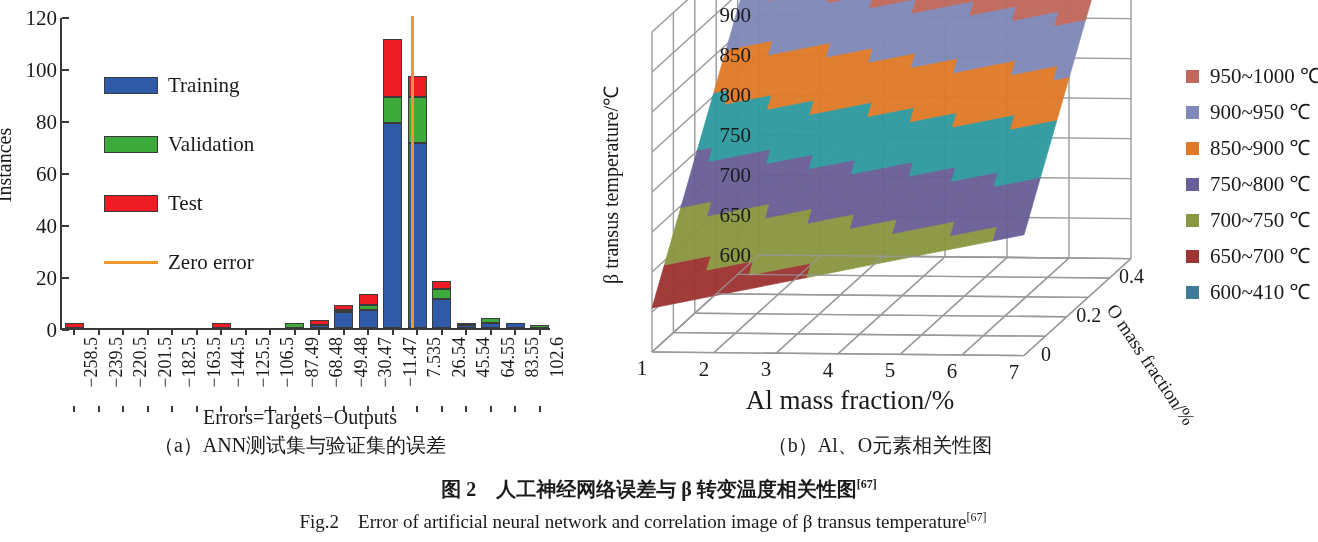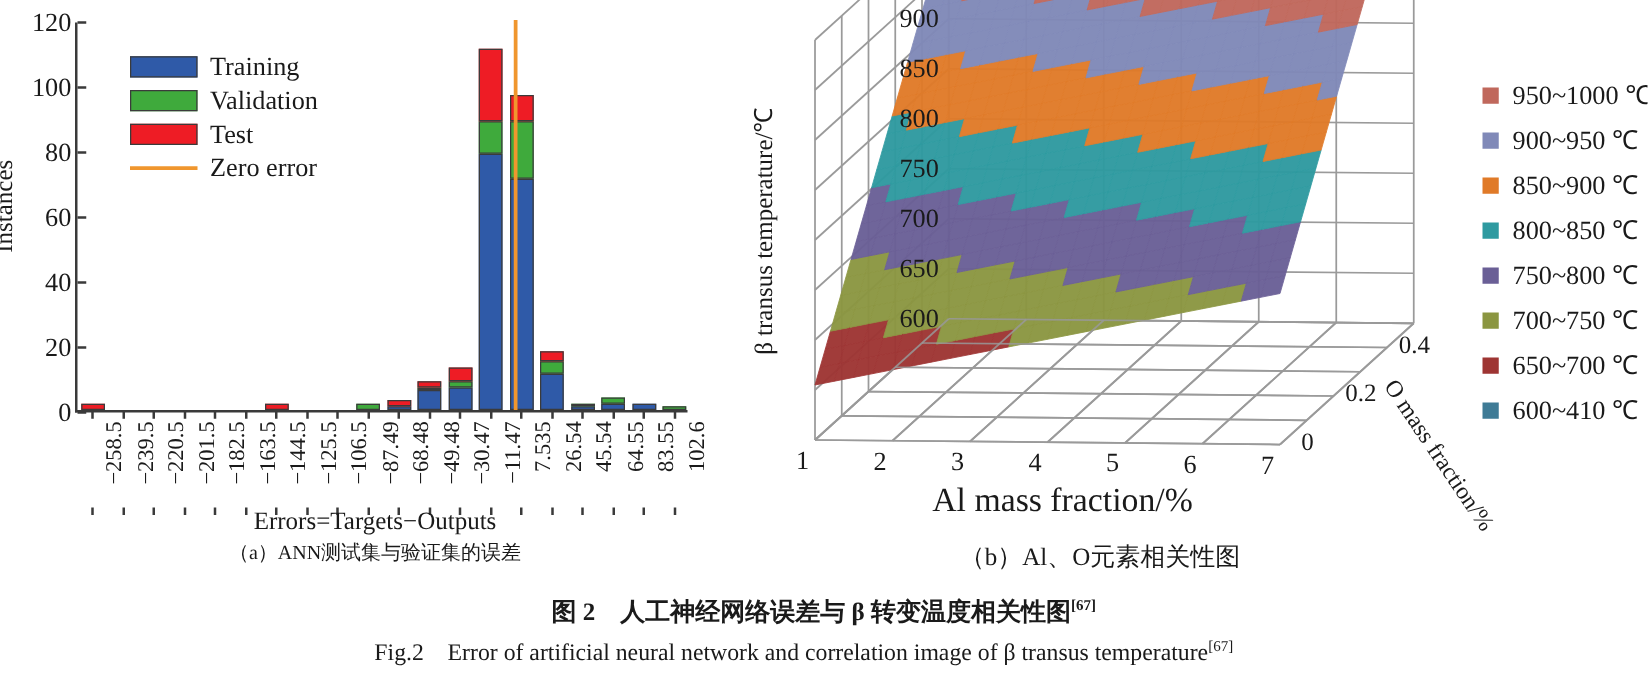--- a/index.html
+++ b/index.html
@@ -17,40 +17,40 @@
              display:flex;align-items:center;justify-content:flex-end;
              white-space:nowrap;}
   .ytick-label{font-size:21px;line-height:1;padding-right:5px;}
   .ytick-mark{position:absolute;left:0;width:7px;height:2px;background:#3a3a3a;
               transform:translateY(-50%);}
 
   #ylabel{position:absolute;left:4px;top:165px;transform:translate(-50%,-50%) rotate(-90deg);
           transform-origin:center center;font-size:20px;white-space:nowrap;}
 
   #legend{position:absolute;left:42px;top:22px;}
-  .lg-row{display:flex;align-items:center;height:27px;}
+  .lg-row{display:flex;align-items:center;height:27px;margin-top:32px;}
   .lg-swatch{width:54px;height:17px;border:1.6px solid #3b3b3b;box-sizing:border-box;}
   .lg-line{width:54px;height:0;border-top:3px solid #f0962e;}
   .lg-text{font-size:21px;margin-left:10px;line-height:1;}
 
   .bar{position:absolute;bottom:0;box-sizing:border-box;}
   .seg{position:absolute;left:0;right:0;box-sizing:border-box;
        border:1.4px solid #3b3b3b;}
   .xtick{position:absolute;top:100%;width:2px;height:7px;background:#3a3a3a;
          transform:translateX(-50%);}
   .xtick-lo{position:absolute;top:100%;width:2px;height:6px;background:#3a3a3a;
             transform:translateX(-50%);}
   .xlab{position:absolute;top:100%;font-size:18px;white-space:nowrap;line-height:1;
         transform-origin:left top;transform:rotate(-90deg) translate(-100%,0);}
   #zeroline{position:absolute;width:3px;background:#f0962e;}
 
   #xaxis-title{position:absolute;left:300px;top:406px;transform:translateX(-50%);
                font-size:20px;white-space:nowrap;}
   #cap-a{position:absolute;left:300px;top:432px;transform:translateX(-50%);
-         font-size:16px;white-space:nowrap;}
+         font-size:20px;white-space:nowrap;}
 
   
   #panel-b{position:absolute;left:600px;top:0;width:600px;height:470px;}
   #surf-svg{position:absolute;left:0;top:0;}
   .ztick-b{position:absolute;font-size:21px;line-height:1;transform:translate(-100%,-50%);
            white-space:nowrap;}
   .xtick-b{position:absolute;font-size:21px;line-height:1;transform:translate(-50%,0);
            white-space:nowrap;}
   .ytick-b{position:absolute;font-size:20px;line-height:1;transform:translate(-50%,-50%);
            white-space:nowrap;}
@@ -891,24 +891,20 @@
     </div>
     <div class="cl-row">
       <div class="cl-sw" style="background: rgb(128, 137, 184);"></div>
       <div class="cl-tx">900~950 ℃</div>
     </div>
     <div class="cl-row">
       <div class="cl-sw" style="background: rgb(224, 122, 40);"></div>
       <div class="cl-tx">850~900 ℃</div>
     </div>
     <div class="cl-row">
-      <div class="cl-sw" style="background: rgb(46, 154, 160);"></div>
-      <div class="cl-tx">800~850 ℃</div>
-    </div>
-    <div class="cl-row">
       <div class="cl-sw" style="background: rgb(106, 95, 150);"></div>
       <div class="cl-tx">750~800 ℃</div>
     </div>
     <div class="cl-row">
       <div class="cl-sw" style="background: rgb(139, 150, 65);"></div>
       <div class="cl-tx">700~750 ℃</div>
     </div>
     <div class="cl-row">
       <div class="cl-sw" style="background: rgb(158, 53, 51);"></div>
       <div class="cl-tx">650~700 ℃</div>

